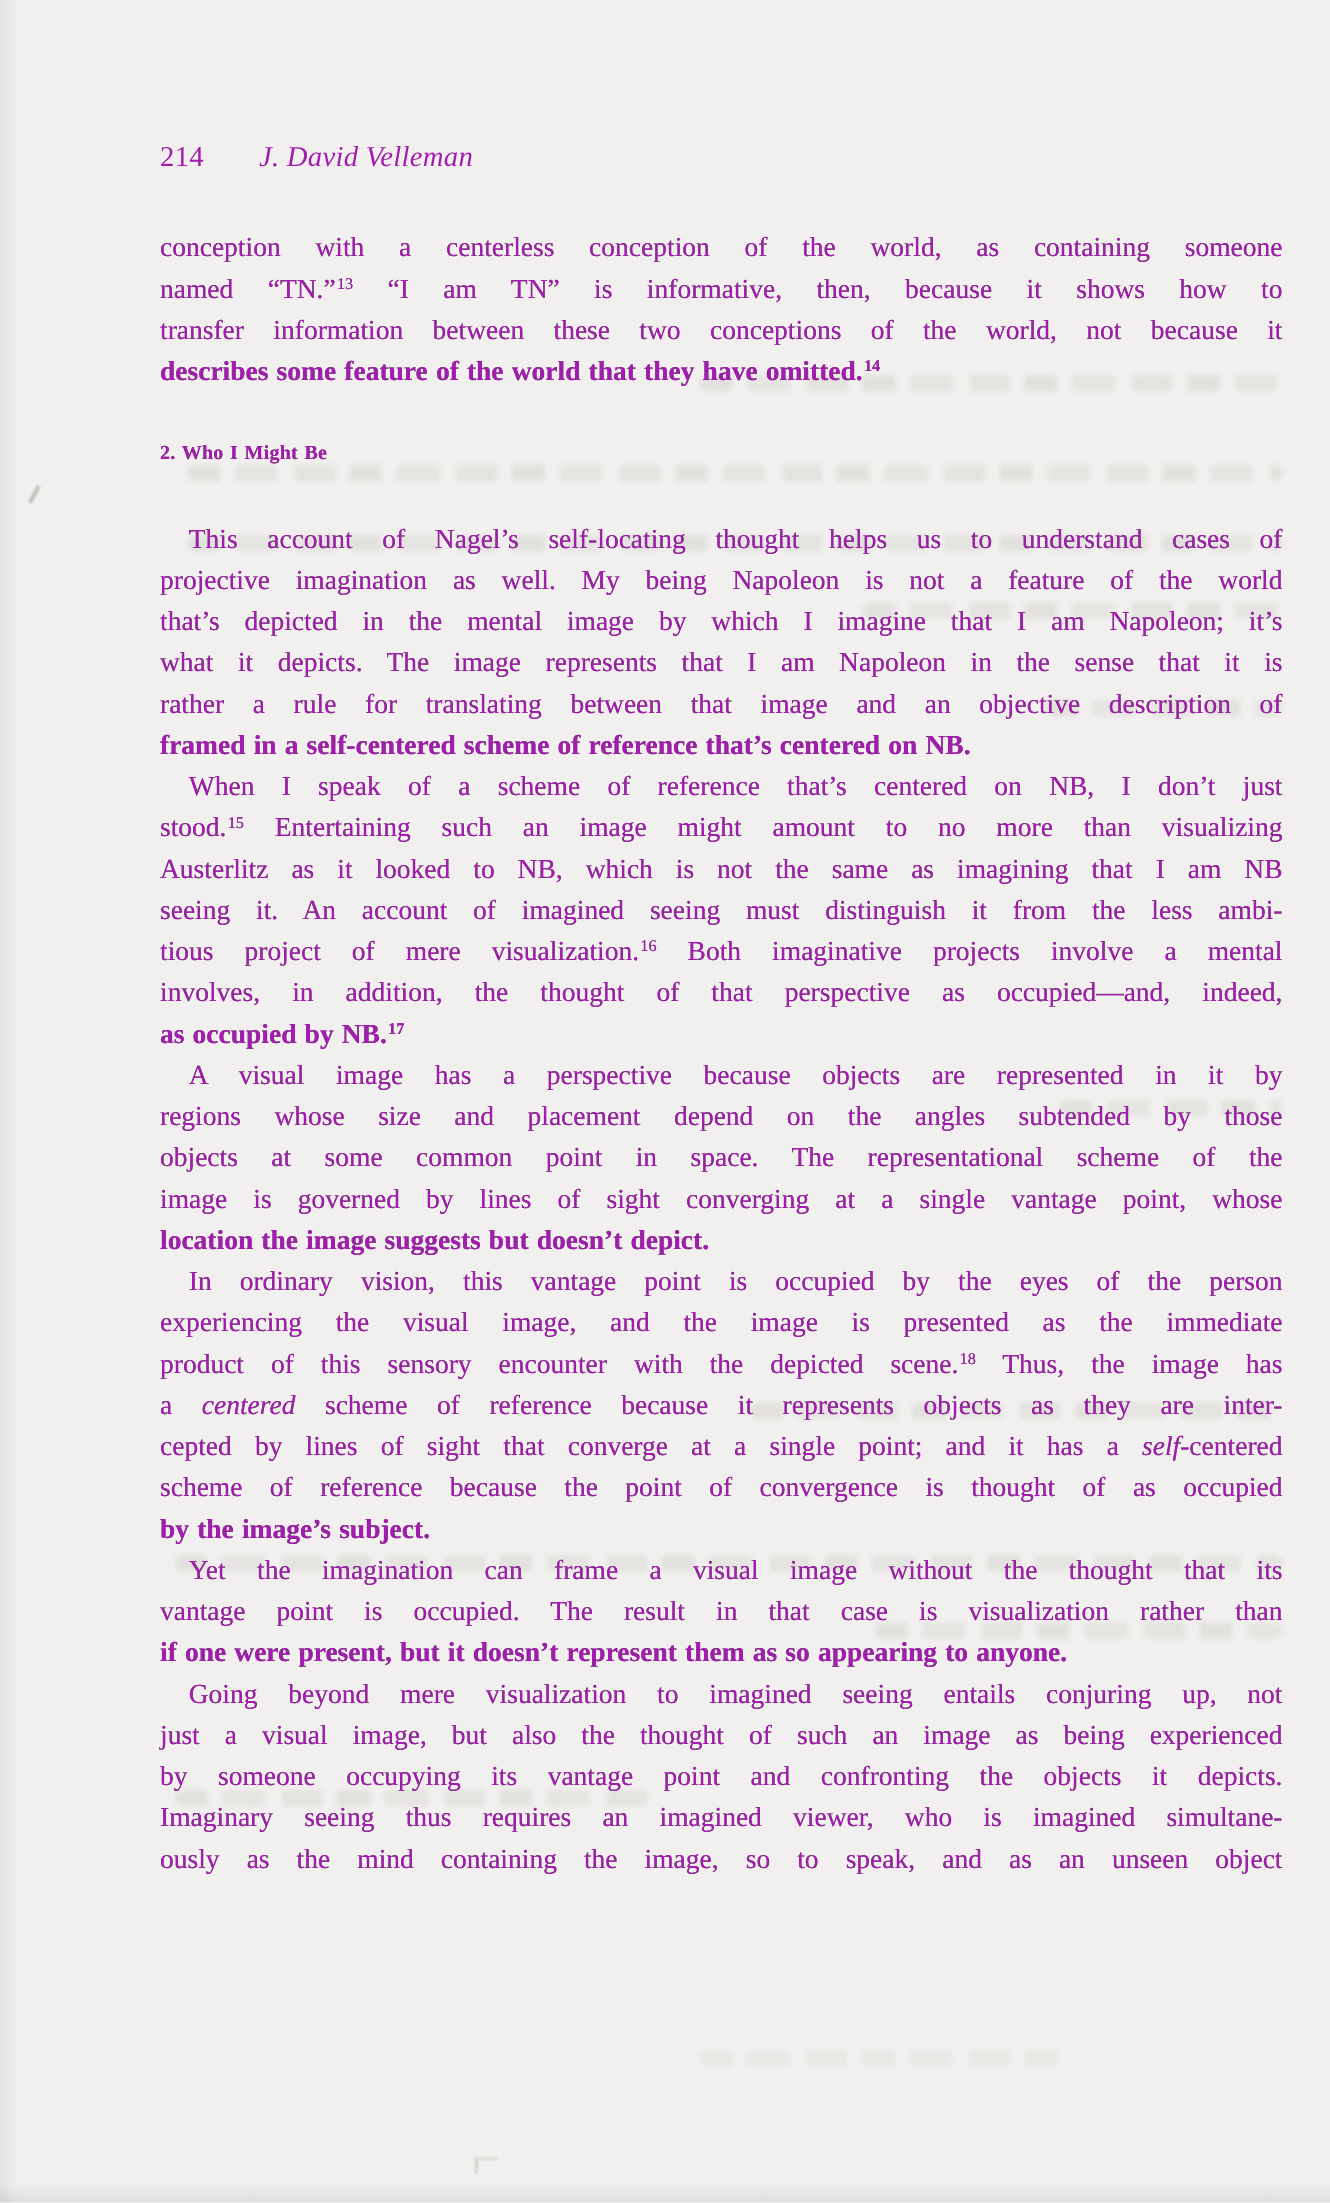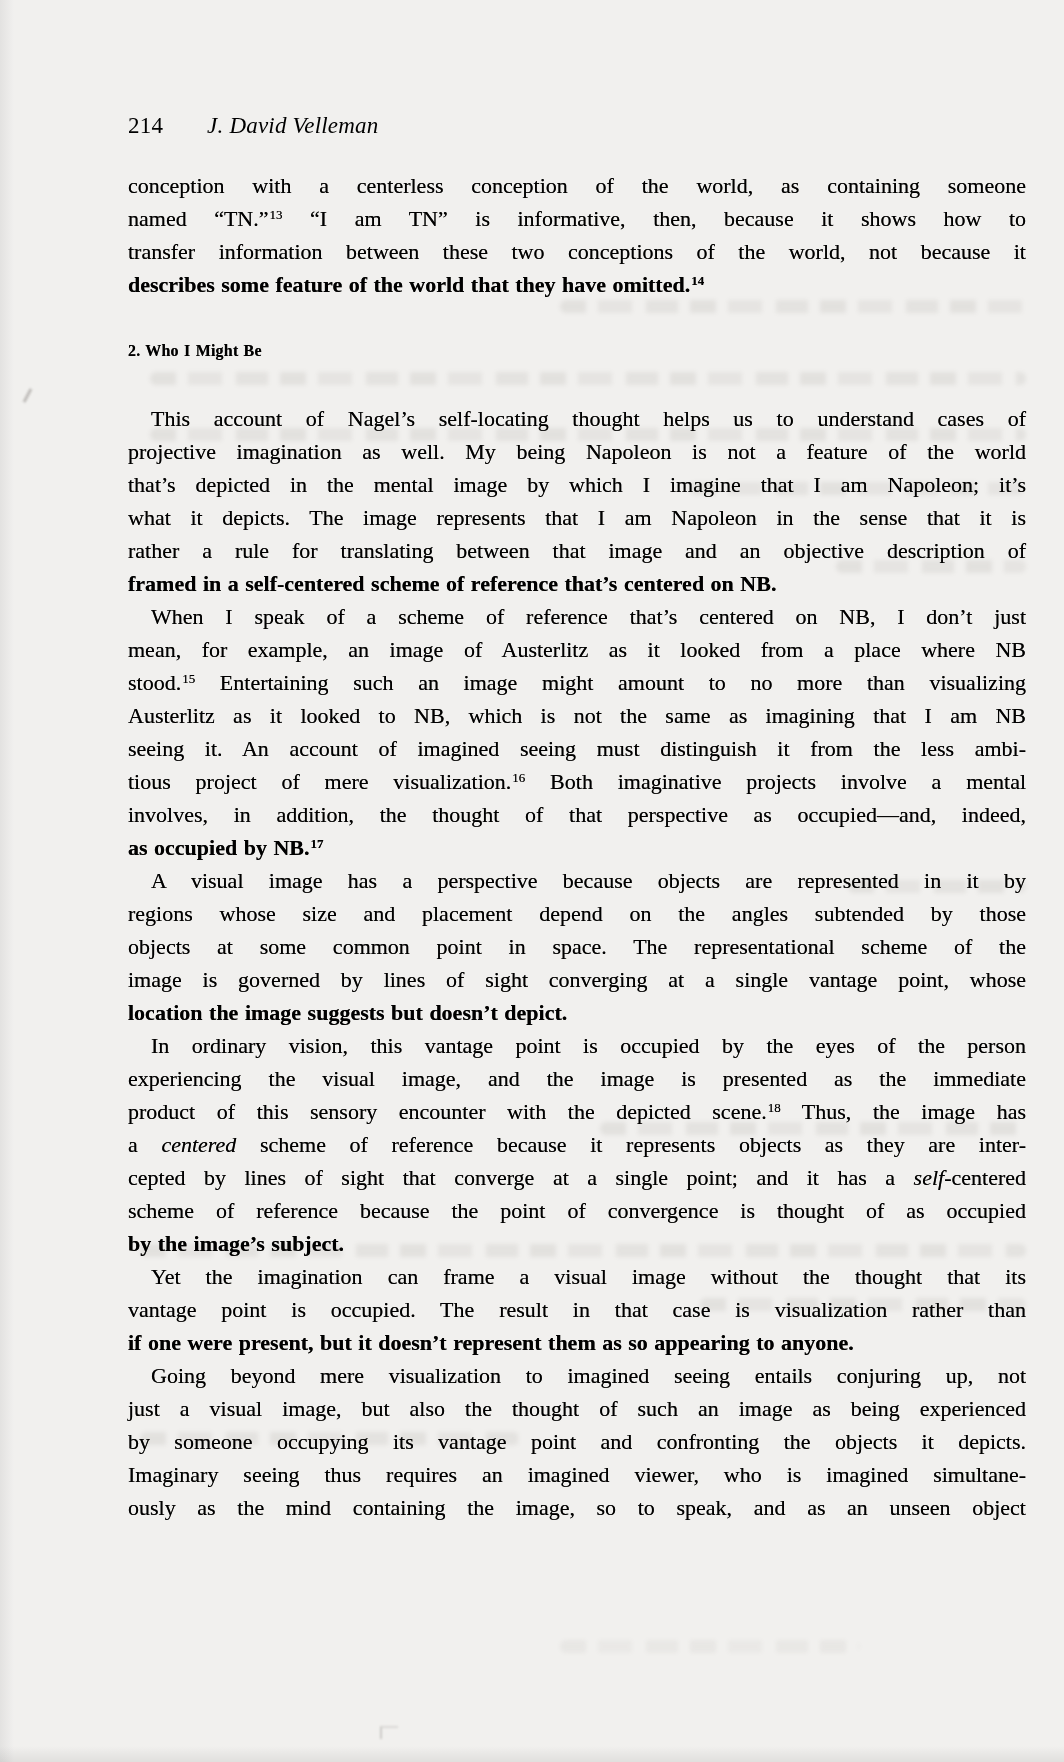--- a/index.html
+++ b/index.html
@@ -6,21 +6,21 @@
   html, body { margin: 0; padding: 0; }
   body {
     width: 1064px; height: 1762px;
     background: #f1f0ee;
     font-family: "Liberation Serif", "DejaVu Serif", serif;
   }
   .page {
     position: relative;
     width: 1064px; height: 1762px;
     overflow: hidden;
-    color: #000000;
+    color: #a21caf;
     background:
       linear-gradient(90deg, #e9e8e5 0px, #f0efec 16px, #f2f1ee 70px, #f2f1ee 990px, #eeede a 1050px),
       #f1f0ee;
   }
   .page::after {
     content: "";
     position: absolute; left: 0; right: 0; bottom: 0; height: 16px;
     background: linear-gradient(rgba(0,0,0,0), rgba(0,0,0,0.07));
     pointer-events: none;
   }
@@ -35,21 +35,21 @@
   .runhead {
     position: absolute; left: 128px; top: 112px;
     font-size: 23px; line-height: 28px; z-index: 2;
     letter-spacing: 0.2px;
   }
   .runhead .pageno { margin-right: 44px; }
   .runhead .author { font-style: italic; }
 
   
   main {
-    position: absolute; left: 128px; top: 169px; width: 898px; z-index: 2;
+    position: absolute; left: 128px; top: 181px; width: 898px; z-index: 2;
     font-size: 22px; line-height: 33px;
     word-spacing: 1px;
     text-shadow: 0 0 0.4px rgba(34,31,26,0.75);
   }
   .line { text-align: justify; text-align-last: justify; white-space: normal; }
   .line.para-end { text-align-last: left; font-weight: bold; }
   .para.indent .line:first-child { text-indent: 23px; }
   .section-heading {
     font-size: 16px; font-weight: bold; line-height: 33px;
     margin: 33px 0 35px 0;
@@ -118,21 +118,20 @@
       <div class="para indent">
         <div class="line">This account of Nagel’s self-locating thought helps us to understand cases of</div>
         <div class="line">projective imagination as well. My being Napoleon is not a feature of the world</div>
         <div class="line">that’s depicted in the mental image by which I imagine that I am Napoleon; it’s</div>
         <div class="line">what it depicts. The image represents that I am Napoleon in the sense that it is</div>
         <div class="line">rather a rule for translating between that image and an objective description of</div>
         <div class="line para-end">framed in a self-centered scheme of reference that’s centered on NB.</div>
       </div>
       <div class="para indent">
         <div class="line">When I speak of a scheme of reference that’s centered on NB, I don’t just</div>
-        <div class="line">mean, for example, an image of Austerlitz as it looked from a place where NB</div>
         <div class="line">stood.<sup class="fn">15</sup> Entertaining such an image might amount to no more than visualizing</div>
         <div class="line">Austerlitz as it looked to NB, which is not the same as imagining that I am NB</div>
         <div class="line">seeing it. An account of imagined seeing must distinguish it from the less ambi-</div>
         <div class="line">tious project of mere visualization.<sup class="fn">16</sup> Both imaginative projects involve a mental</div>
         <div class="line">involves, in addition, the thought of that perspective as occupied—and, indeed,</div>
         <div class="line para-end">as occupied by NB.<sup class="fn">17</sup></div>
       </div>
       <div class="para indent">
         <div class="line">A visual image has a perspective because objects are represented in it by</div>
         <div class="line">regions whose size and placement depend on the angles subtended by those</div>

